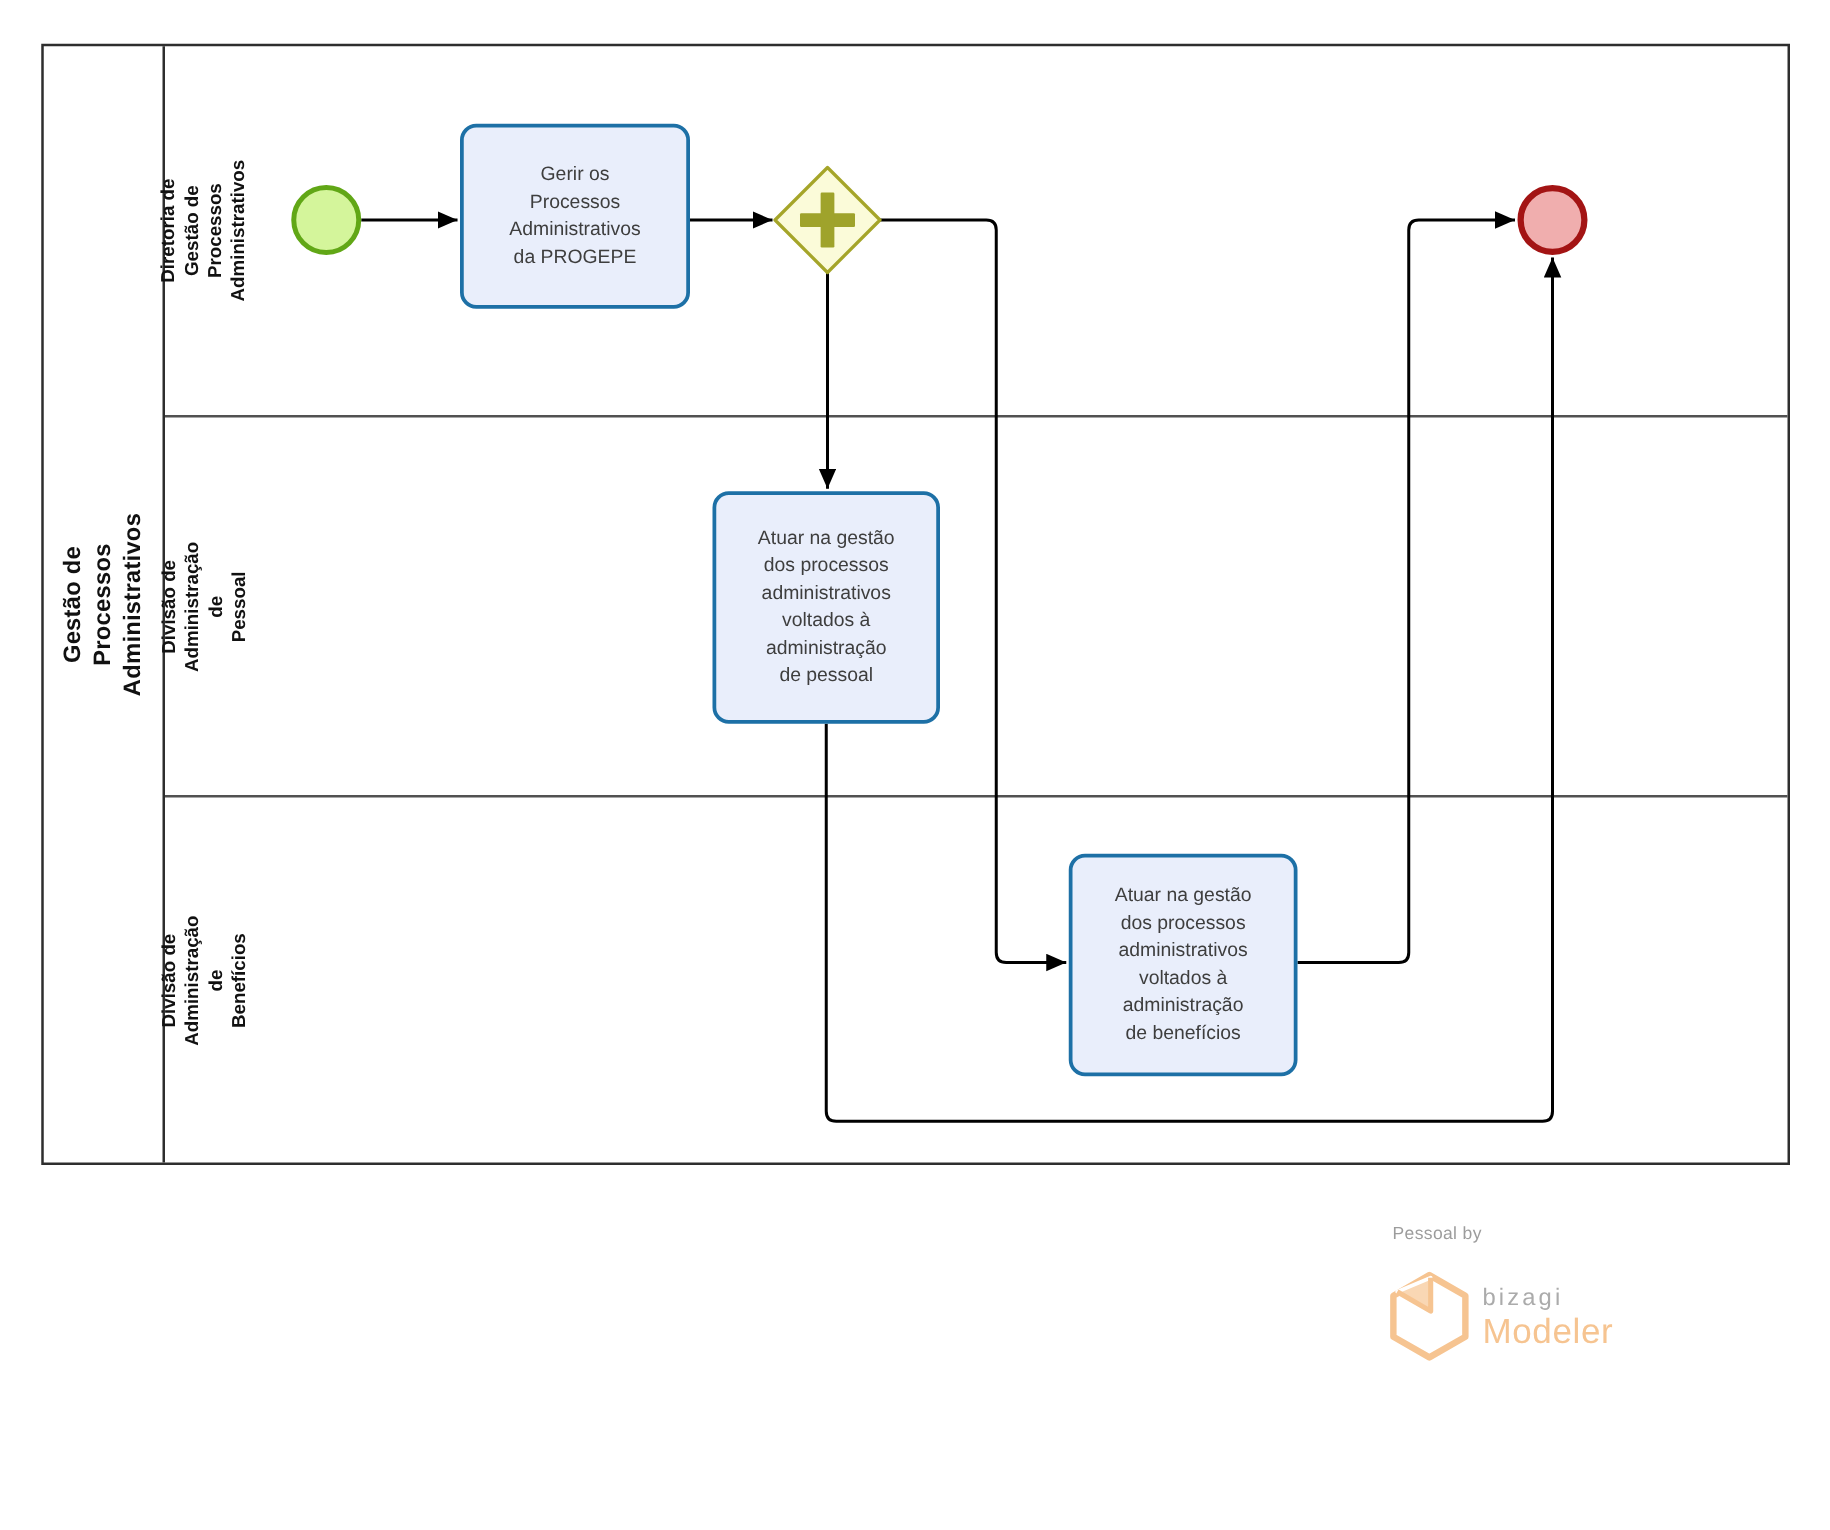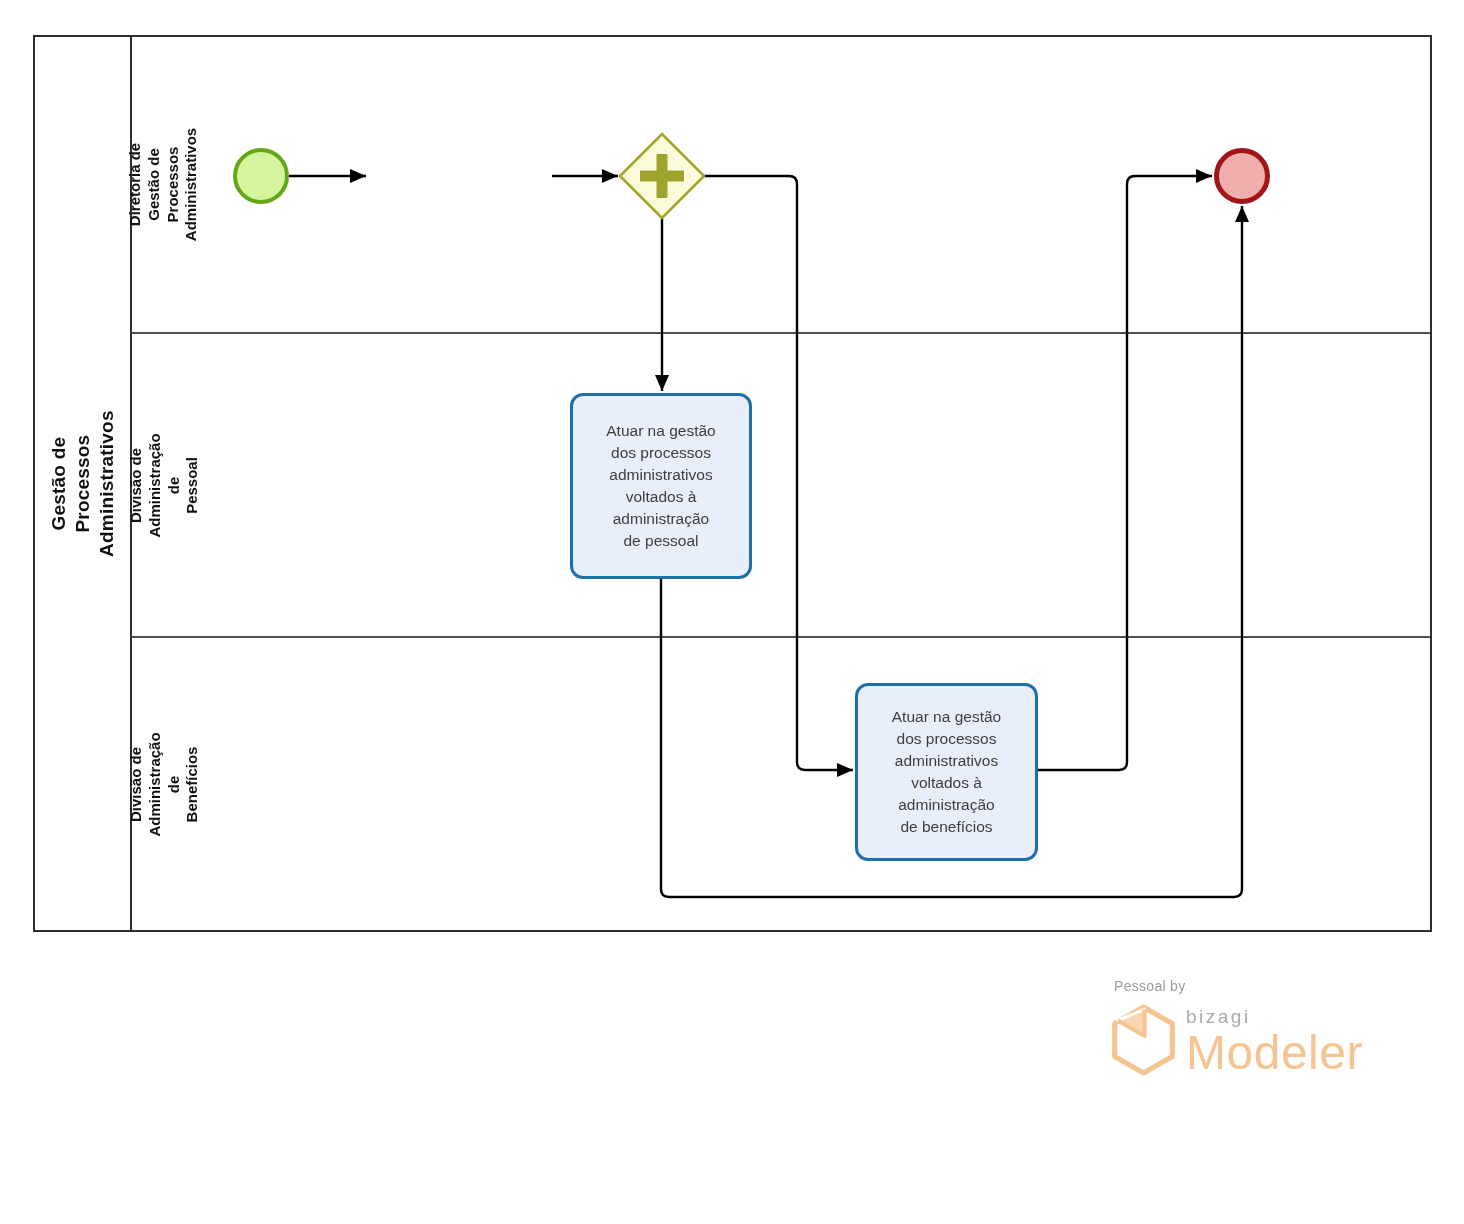--- a/index.html
+++ b/index.html
@@ -66,24 +66,24 @@
   .task-2 { left: 570px; top: 393px; width: 182px; height: 186px; }
   .task-3 { left: 855px; top: 683px; width: 183px; height: 178px; }
 
   .event { position: absolute; border-radius: 50%; box-sizing: border-box; width: 56px; height: 56px; }
   .event.start { left: 233px; top: 148px; background: var(--start-fill); border: 4px solid var(--start-border); }
   .event.end   { left: 1214px; top: 148px; background: var(--end-fill);   border: 5px solid var(--end-border); }
 
   
   .branding { position: absolute; left: 1110px; top: 978px; width: 260px; }
   .powered { font-size: 14px; color: var(--powered-gray); padding-left: 4px; letter-spacing: .3px; }
-  .brand-row { display: flex; margin-top: 10px; align-items: flex-start; }
+  .brand-row { display: flex; margin-top: 23px; align-items: center; }
   .brand-text { margin-left: 9px; }
   .bz { font-size: 19px; color: var(--logo-gray); letter-spacing: 2.5px; margin-top: 2px; }
-  .modeler { font-size: 48px; color: var(--logo-orange); line-height: 1.02; letter-spacing: .5px; font-weight: 500; margin-top: 1px; }
+  .modeler { font-size: 28px; color: var(--logo-orange); line-height: 1.02; letter-spacing: .5px; font-weight: 500; margin-top: 1px; }
 </style>
 </head>
 <body>
 
 <div class="canvas">
 
   <div class="pool">
     <div class="pool-band">
       <span class="v-text pool-title">Gestão de Processos Administrativos</span>
     </div>
@@ -127,20 +127,26 @@
       <g>
         <rect class="gwp" x="640" y="170.5" width="44" height="11" rx="1"></rect>
         <rect class="gwp" x="656.5" y="154" width="11" height="44" rx="1"></rect>
       </g>
     </g>
   </svg>
 
   <div class="event start"></div>
   <div class="event end"></div>
 
+  <div class="task task-1">
+    <span>Gerir os
+Processos
+Administrativos
+da PROGEPE</span>
+  </div>
   <div class="task task-2">
     <span>Atuar na gestão
 dos processos
 administrativos
 voltados à
 administração
 de pessoal</span>
   </div>
   <div class="task task-3">
     <span>Atuar na gestão

